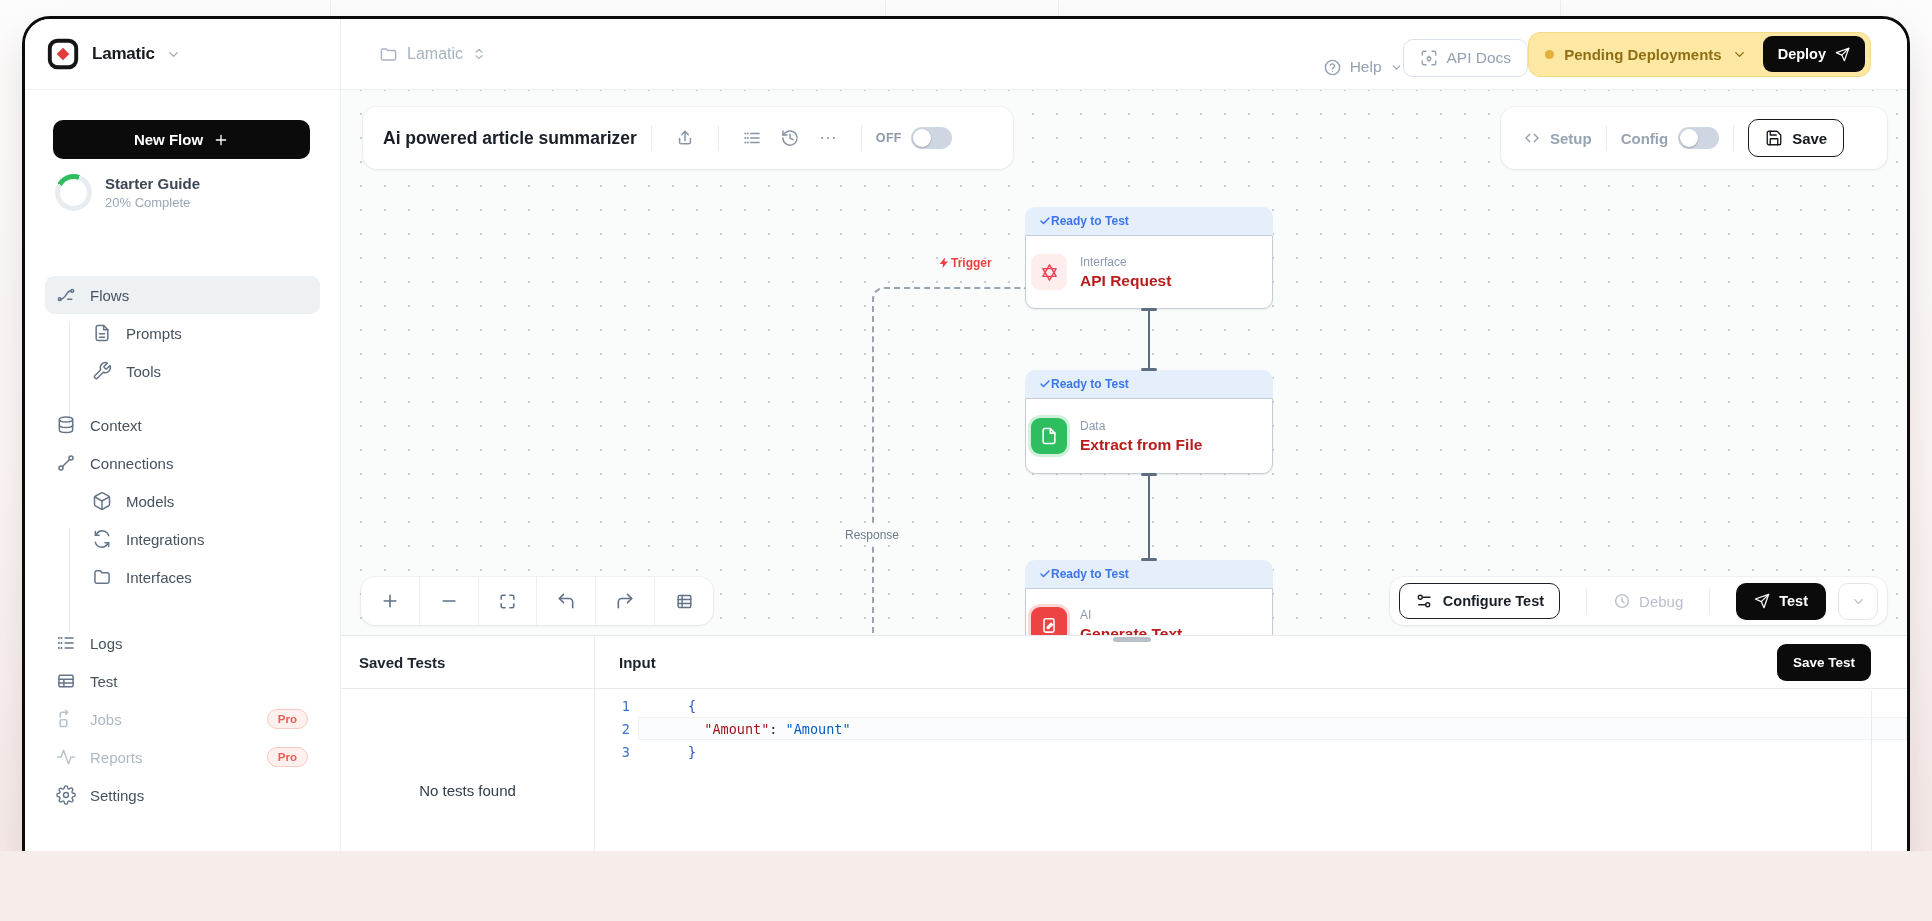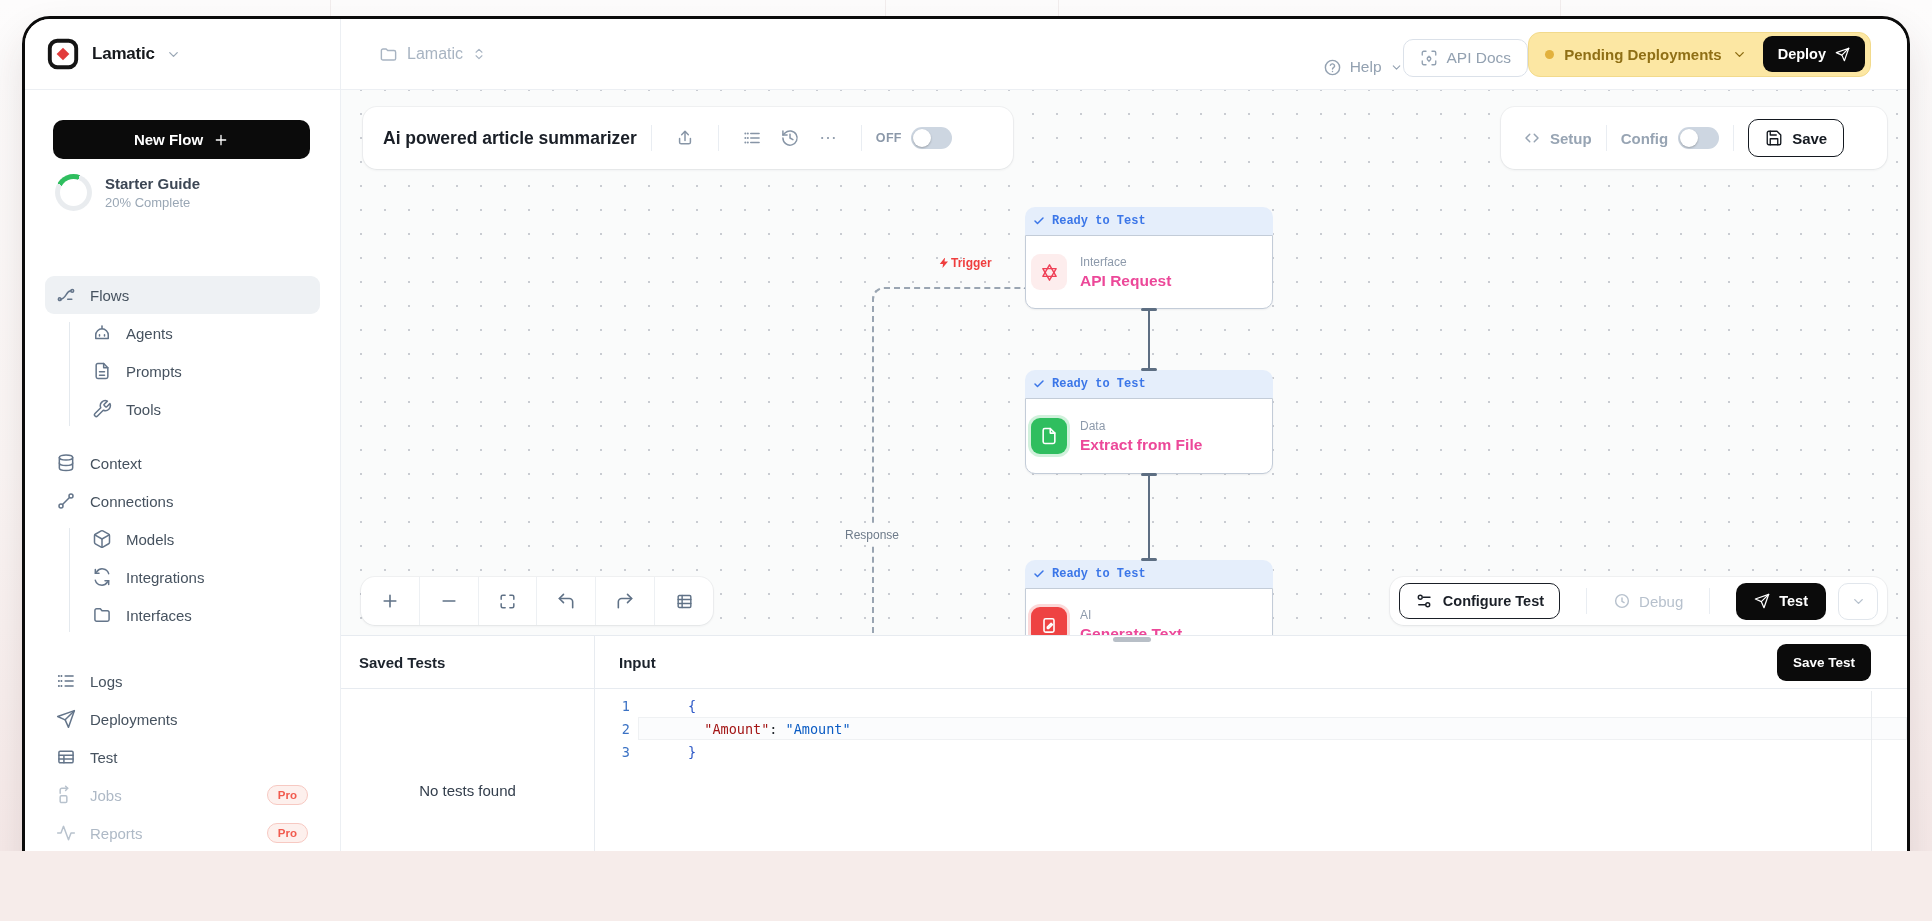--- a/index.html
+++ b/index.html
@@ -79,27 +79,27 @@
   .elbow { position:absolute; left:531px; top:197px; width:154px; height:352px; border-left:2px dashed #9aa5b2;
     border-top:2px dashed #9aa5b2; border-top-left-radius:12px; }
   .trigger { position:absolute; left:597px; top:166px; display:flex; align-items:center; gap:1px;
     color:#ef3e3e; font-size:12px; font-weight:600; }
   .response { position:absolute; left:531px; top:436px; transform:translateX(-50%); background:#fafbfb;
     padding:2px 5px; color:#6e7b8a; font-size:12px; }
 
   
   .node-col { position:absolute; left:684px; top:117px; width:248px; z-index:5; }
   .nhead { height:28px; background:#e5eefb; border-radius:10px 10px 0 0; display:flex; align-items:center;
-    gap:7px; padding-left:8px; color:#3b76e8; font-size:12px; font-weight:600;font-family:Liberation Mono, monospace; }
+    gap:0; padding-left:14px; color:#3b76e8; font-size:12px; font-weight:600; }
   .nbody { background:#fff; border:1px solid #c3ccd8; border-radius:0 0 10px 10px; height:74px; display:flex;
     align-items:center; gap:13px; padding:0 5px; box-shadow:0 1px 2px rgba(15,23,42,.06); cursor:pointer; }
   .nbody.tall { height:76px; }
   .nicon { width:36px; height:36px; border-radius:9px; display:flex; align-items:center; justify-content:center; flex:none; }
   .ncat { font-size:12px; color:#8d9aab; }
-  .ntitle { font-size:15.5px; font-weight:600; color:#ec4899; margin-top:3px; }
+  .ntitle { font-size:15.5px; font-weight:600; color:#b91c1c; margin-top:3px; }
   .connector { width:2px; background:#5d6e82; margin:0 auto; position:relative; }
   .connector::before,.connector::after { content:""; position:absolute; left:50%; transform:translateX(-50%);
     width:16px; height:3px; border-radius:2px; background:#5d6e82; }
   .connector::before { top:-1px; } .connector::after { bottom:-1px; }
   .c1 { height:61px; } .c2 { height:86px; }
 
   
   .canvas-toolbar { position:absolute; left:20px; top:487px; width:352px; height:48px; display:flex; align-items:stretch; }
   .ct-cell { flex:1; display:flex; align-items:center; justify-content:center; color:#5f7186; cursor:pointer; }
   .ct-cell + .ct-cell { border-left:1px solid #edf0f3; }
@@ -253,31 +253,20 @@
                 <circle cx="4.5" cy="17" r="1.7"></circle>
                 <circle cx="19.5" cy="7" r="1.7"></circle>
                 <path d="M14 17h5"></path>
               </svg>
             </span>
           <span>Flows</span>
         </div>
         <div class="item child">
           <span class="icn">
               <svg width="20" height="20" viewBox="0 0 24 24" fill="none" stroke="currentColor" stroke-width="1.8" stroke-linecap="round" stroke-linejoin="round">
-                <path d="M4.5 18.5v-4a7.5 7.5 0 0 1 15 0v4z"></path>
-                <path d="M12 7V4.6"></path>
-                <circle cx="12" cy="3.6" r="1" fill="currentColor" stroke="none"></circle>
-                <path d="M9 14v1.6M15 14v1.6"></path>
-              </svg>
-            </span>
-          <span>Agents</span>
-        </div>
-        <div class="item child">
-          <span class="icn">
-              <svg width="20" height="20" viewBox="0 0 24 24" fill="none" stroke="currentColor" stroke-width="1.8" stroke-linecap="round" stroke-linejoin="round">
                 <path d="M14 3H7a2 2 0 0 0-2 2v14a2 2 0 0 0 2 2h10a2 2 0 0 0 2-2V8z"></path>
                 <path d="M14 3v5h5"></path>
                 <path d="M9 13h6M9 17h6"></path>
               </svg>
             </span>
           <span>Prompts</span>
         </div>
         <div class="item child">
           <span class="icn">
               <svg width="20" height="20" viewBox="0 0 24 24" fill="none" stroke="currentColor" stroke-width="1.8" stroke-linecap="round" stroke-linejoin="round">
@@ -338,29 +327,20 @@
         </div>
         <div class="spacer28"></div>
         <div class="item">
           <span class="icn">
               <svg width="20" height="20" viewBox="0 0 24 24" fill="none" stroke="currentColor" stroke-width="1.8" stroke-linecap="round">
                 <path d="M11 6h9.5M11 12h9.5M11 18h9.5"></path>
                 <path d="M3.5 6h.01M6.5 6h.01M3.5 12h.01M6.5 12h.01M3.5 18h.01M6.5 18h.01" stroke-width="2.4"></path>
               </svg>
             </span>
           <span>Logs</span>
-        </div>
-        <div class="item">
-          <span class="icn">
-              <svg width="20" height="20" viewBox="0 0 24 24" fill="none" stroke="currentColor" stroke-width="1.8" stroke-linecap="round" stroke-linejoin="round">
-                <path d="M22 2L11 13"></path>
-                <path d="M22 2l-7 20-4-9-9-4 20-7z"></path>
-              </svg>
-            </span>
-          <span>Deployments</span>
         </div>
         <div class="item">
           <span class="icn">
               <svg width="20" height="20" viewBox="0 0 24 24" fill="none" stroke="currentColor" stroke-width="1.8" stroke-linecap="round" stroke-linejoin="round">
                 <rect x="3.5" y="5" width="17" height="14" rx="1.5"></rect>
                 <path d="M3.5 10h17M3.5 14.5h17M9.5 10v9"></path>
               </svg>
             </span>
           <span>Test</span>
         </div>

